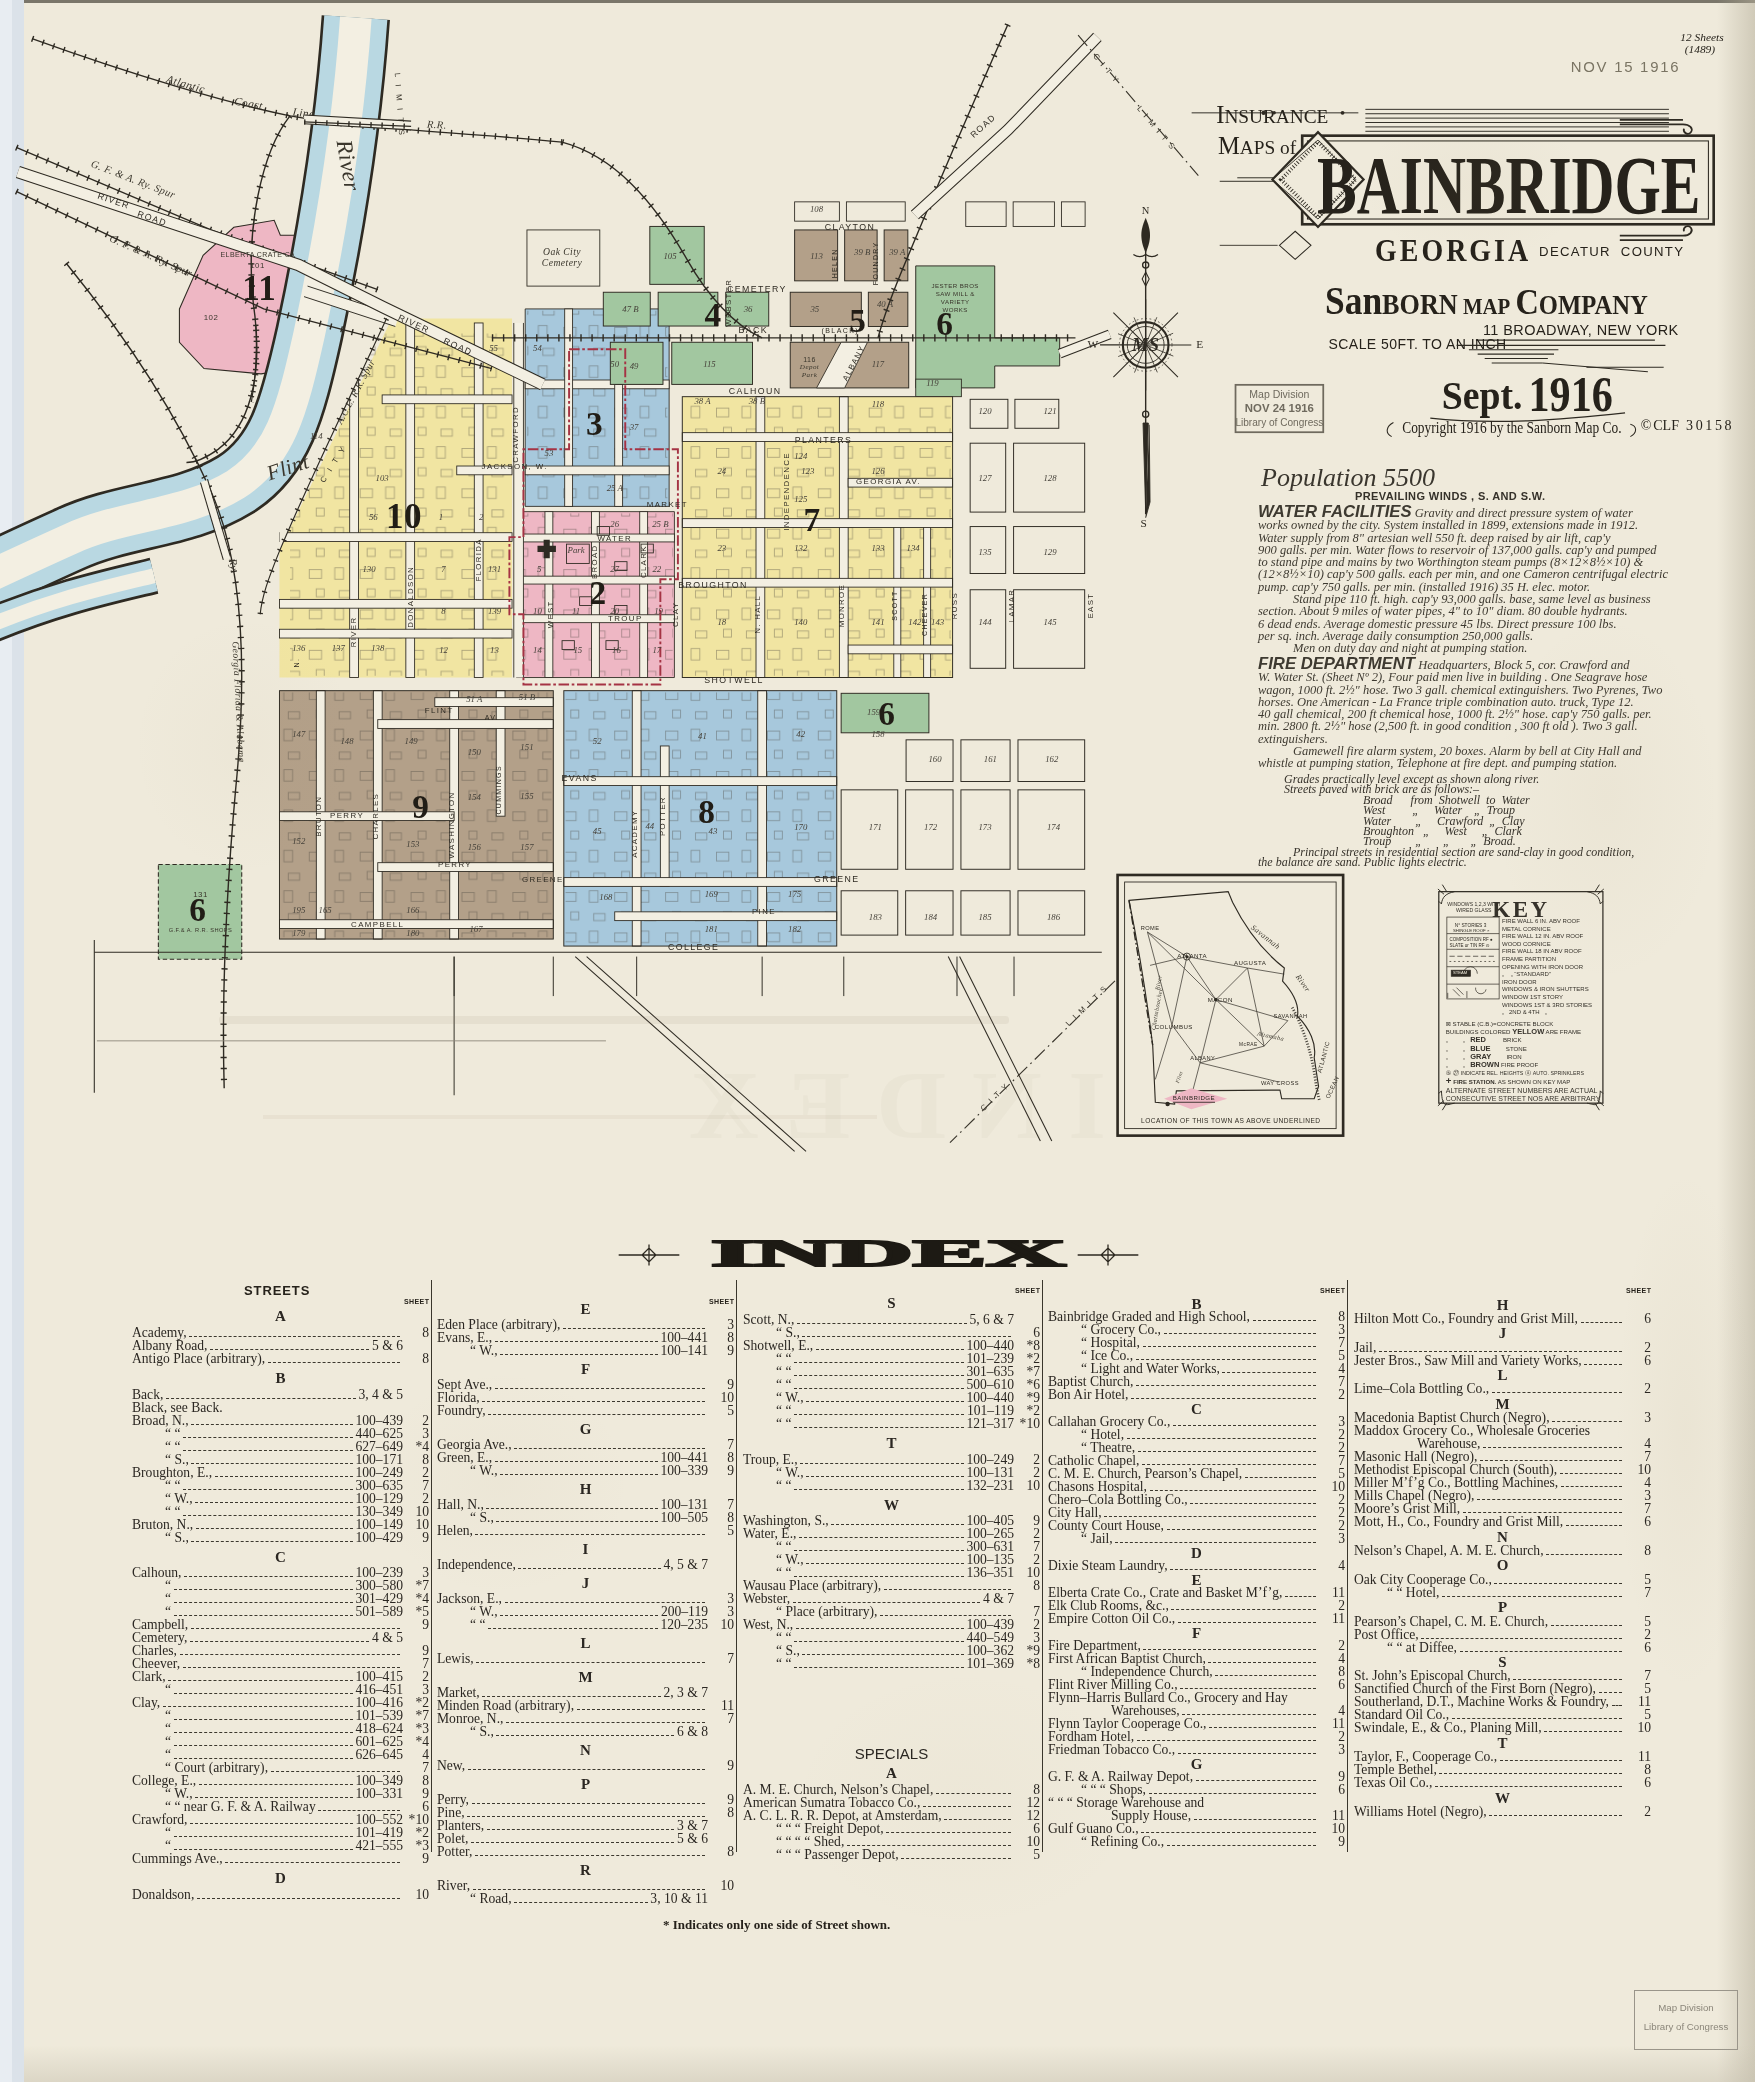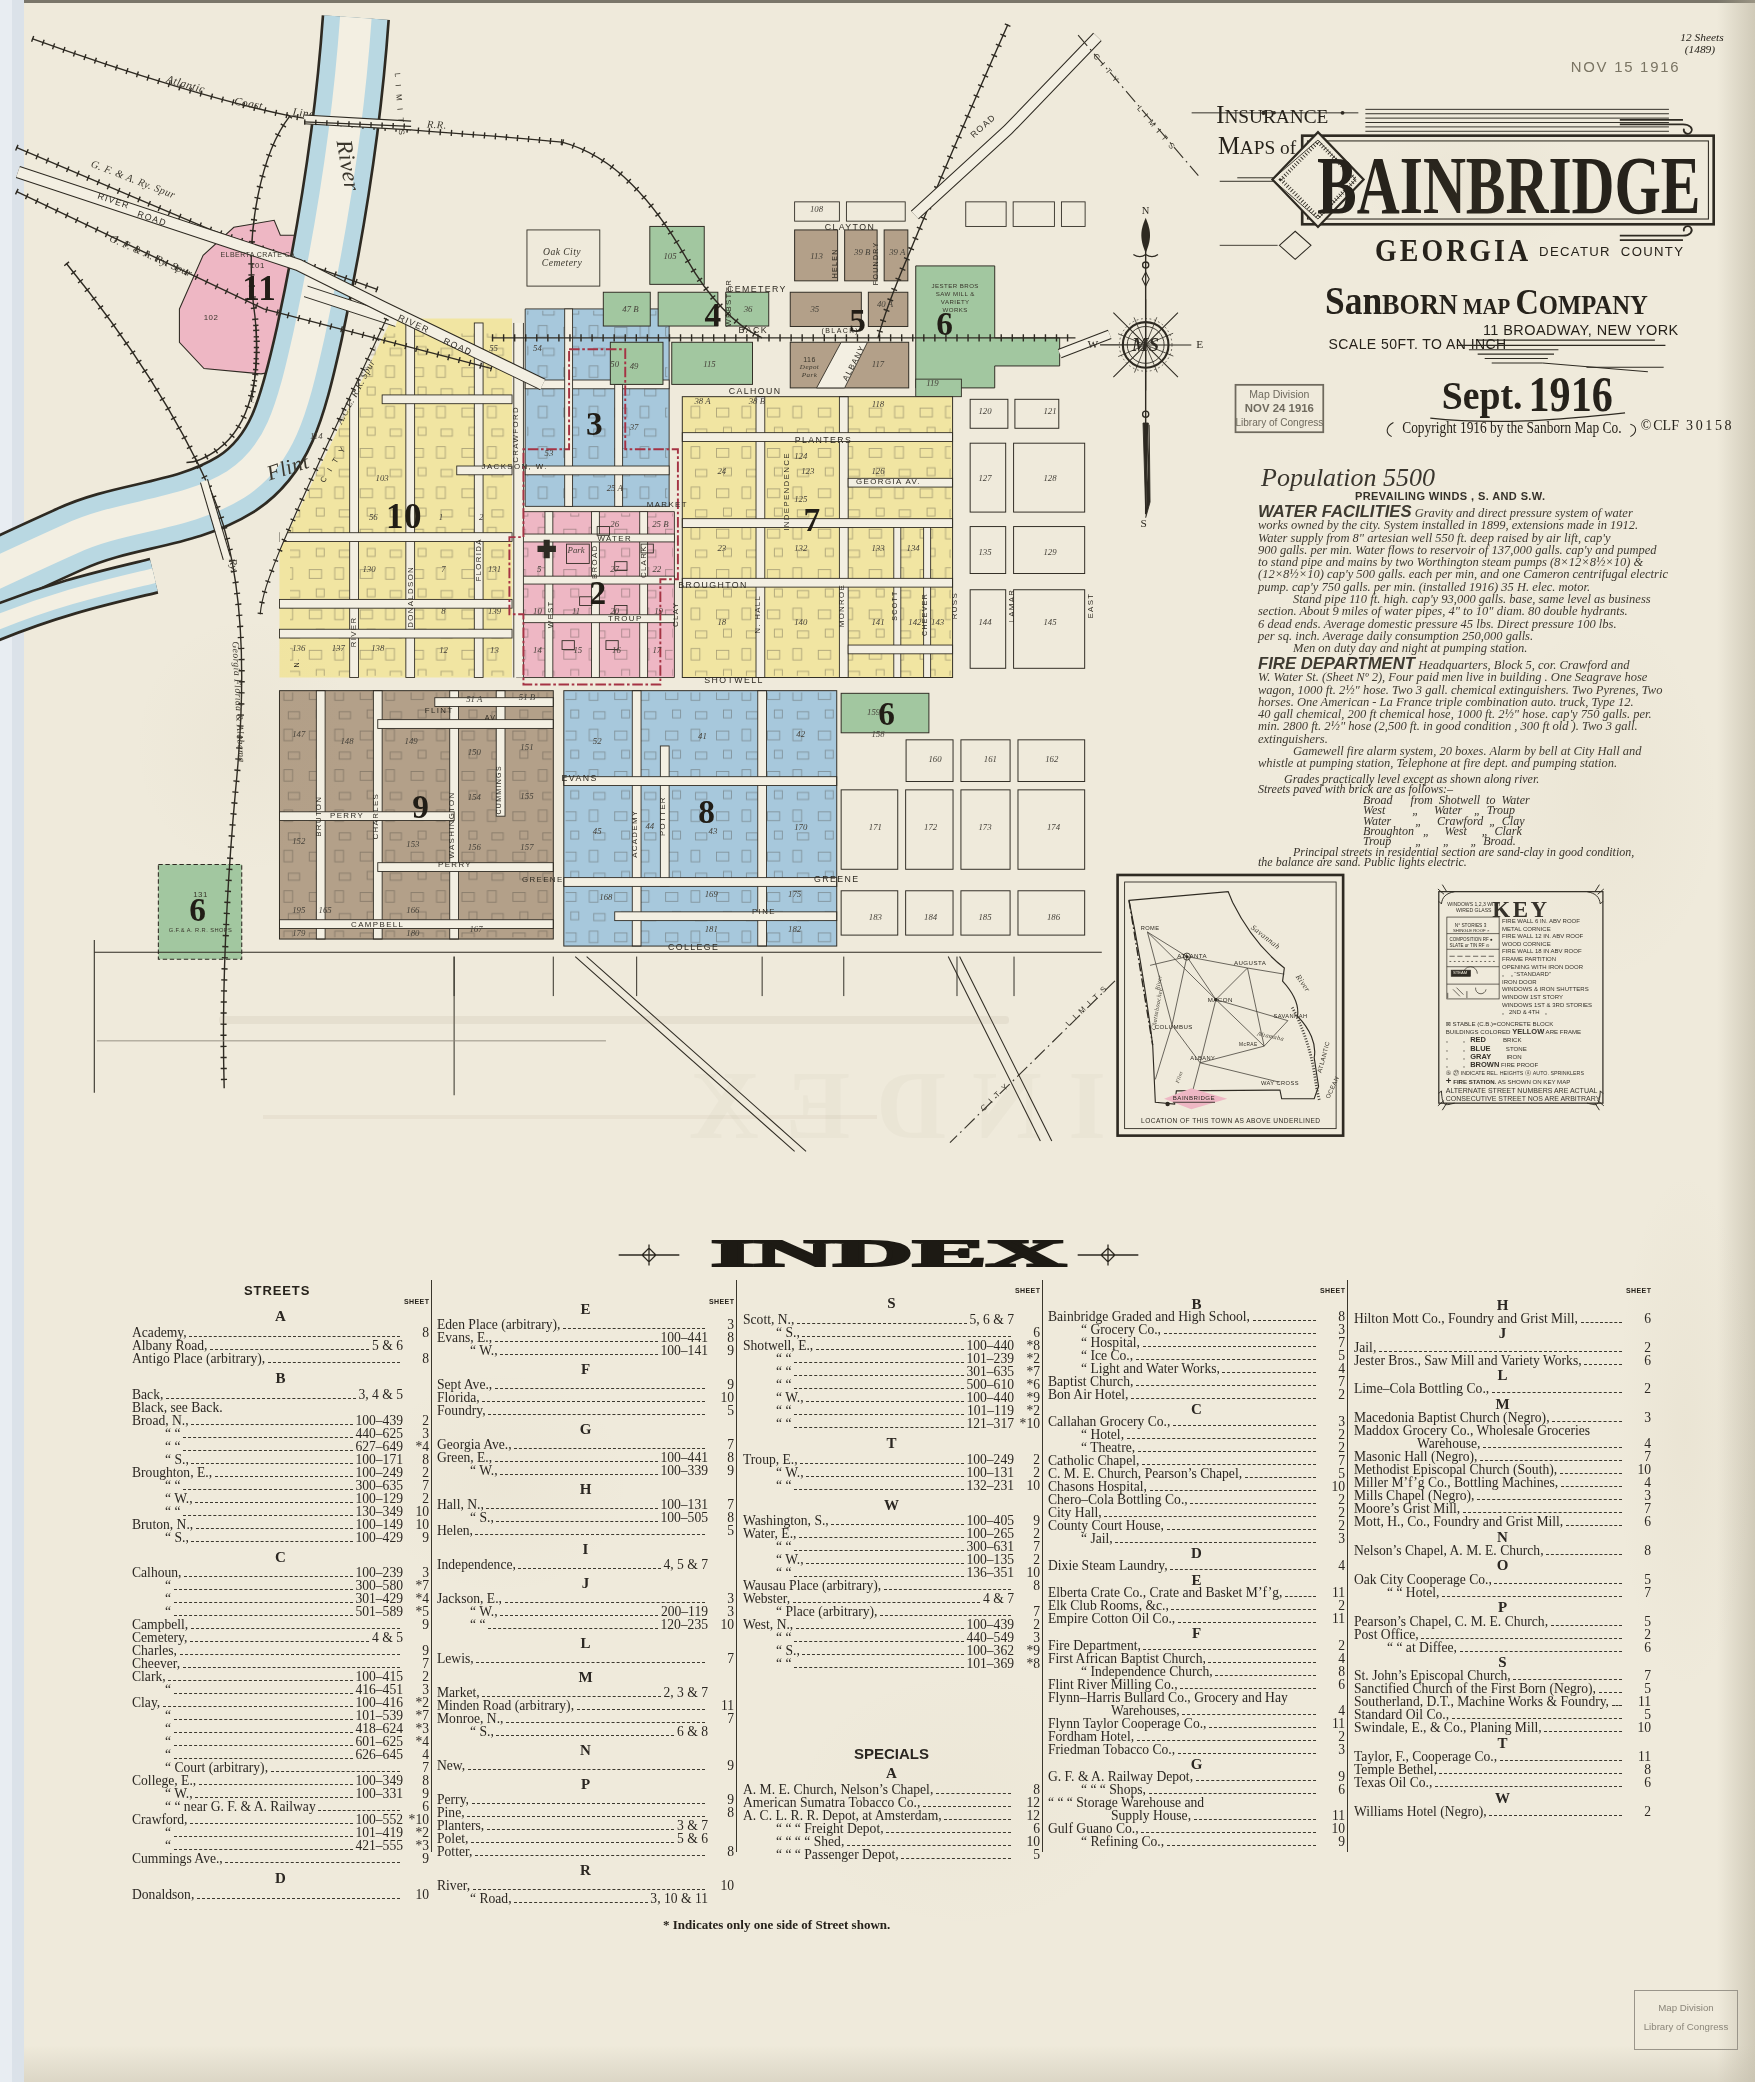--- a/index.html
+++ b/index.html
@@ -657,21 +657,21 @@
     <div style="white-space:nowrap"><i>wagon, 1000 ft. 2½" hose.  Two 3 gall. chemical extinguishers.  Two Pyrenes, Two</i></div>
     <div style="white-space:nowrap"><i>horses.  One American - La France triple combination auto. truck, Type 12.</i></div>
     <div style="white-space:nowrap"><i>40 gall chemical, 200 ft chemical hose, 1000 ft. 2½" hose. cap'y 750 galls. per.</i></div>
     <div style="white-space:nowrap"><i>min. 2800 ft. 2½" hose (2,500 ft. in good condition , 300 ft old ). Two 3 gall.</i></div>
     <div style="white-space:nowrap"><i>extinguishers.</i></div>
     <div style="white-space:nowrap"><i style="margin-left:35px">Gamewell fire alarm system, 20 boxes. Alarm by bell at City Hall and</i></div>
     <div style="white-space:nowrap"><i>whistle at pumping station, Telephone at fire dept. and pumping station.</i></div>
   </div>
 <div style="position:absolute;left:1258px;top:774px;width:420px;font-size:12px;line-height:10.4px;color:#35312a">
     <div style="white-space:nowrap"><i style="margin-left:26px">Grades practically level except as shown along river.</i></div>
-    <div style="white-space:nowrap"><i style="">Streets paved with brick are as follows:–</i></div>
+    <div style="white-space:nowrap"><i style="margin-left:26px">Streets paved with brick are as follows:–</i></div>
     <div style="white-space:nowrap"><i style="margin-left:105px">Broad&nbsp;&nbsp;&nbsp;&nbsp;&nbsp;&nbsp;from&nbsp;&nbsp;Shotwell&nbsp;&nbsp;to&nbsp;&nbsp;Water</i></div>
     <div style="white-space:nowrap"><i style="margin-left:105px">West&nbsp;&nbsp;&nbsp;&nbsp;&nbsp;&nbsp;&nbsp;&nbsp;&nbsp;„&nbsp;&nbsp;&nbsp;&nbsp;&nbsp;Water&nbsp;&nbsp;&nbsp;&nbsp;„&nbsp;&nbsp;Troup</i></div>
     <div style="white-space:nowrap"><i style="margin-left:105px">Water&nbsp;&nbsp;&nbsp;&nbsp;&nbsp;&nbsp;&nbsp;&nbsp;„&nbsp;&nbsp;&nbsp;&nbsp;&nbsp;Crawford&nbsp;&nbsp;„&nbsp;&nbsp;Clay</i></div>
     <div style="white-space:nowrap"><i style="margin-left:105px">Broughton&nbsp;&nbsp;&nbsp;„&nbsp;&nbsp;&nbsp;&nbsp;&nbsp;West&nbsp;&nbsp;&nbsp;&nbsp;&nbsp;„&nbsp;&nbsp;Clark</i></div>
     <div style="white-space:nowrap"><i style="margin-left:105px">Troup&nbsp;&nbsp;&nbsp;&nbsp;&nbsp;&nbsp;&nbsp;&nbsp;„&nbsp;&nbsp;&nbsp;&nbsp;&nbsp;&nbsp;&nbsp;„&nbsp;&nbsp;&nbsp;&nbsp;&nbsp;&nbsp;&nbsp;„&nbsp;&nbsp;Broad.</i></div>
     <div style="white-space:nowrap"><i style="margin-left:35px">Principal streets in residential section are sand-clay in good condition,</i></div>
     <div style="white-space:nowrap"><i>the balance are sand. Public lights electric.</i></div>
   </div>
 <div class="sans" style="position:absolute;left:1444px;top:897px;width:154px;color:#35312a">
     <div style="text-align:center;font-family:&quot;Liberation Serif&quot;;font-weight:bold;font-size:23px;letter-spacing:2.6px">KEY</div>
@@ -1295,21 +1295,21 @@
         <span>100–362</span>
         <span class="sh" style="width:26px">*9</span>
       </div>
       <div class="row in1">
         <span>“    “</span>
         <span class="lead"></span>
         <span>101–369</span>
         <span class="sh" style="width:26px">*8</span>
       </div>
       <div style="height:77px"></div>
-      <div style="text-align:center;font-weight:bold;font-size:15px;font-family:Liberation Sans">SPECIALS</div>
+      <div style="text-align:center;font-weight:normal;font-size:15px;font-family:Liberation Sans">SPECIALS</div>
       <div class="ltr">A</div>
       <div class="row">
         <span>A. M. E. Church, Nelson’s Chapel,</span>
         <span class="lead"></span>
         <span class="sh" style="width:26px">8</span>
       </div>
       <div class="row">
         <span>American Sumatra Tobacco Co.,</span>
         <span class="lead"></span>
         <span class="sh" style="width:26px">12</span>

